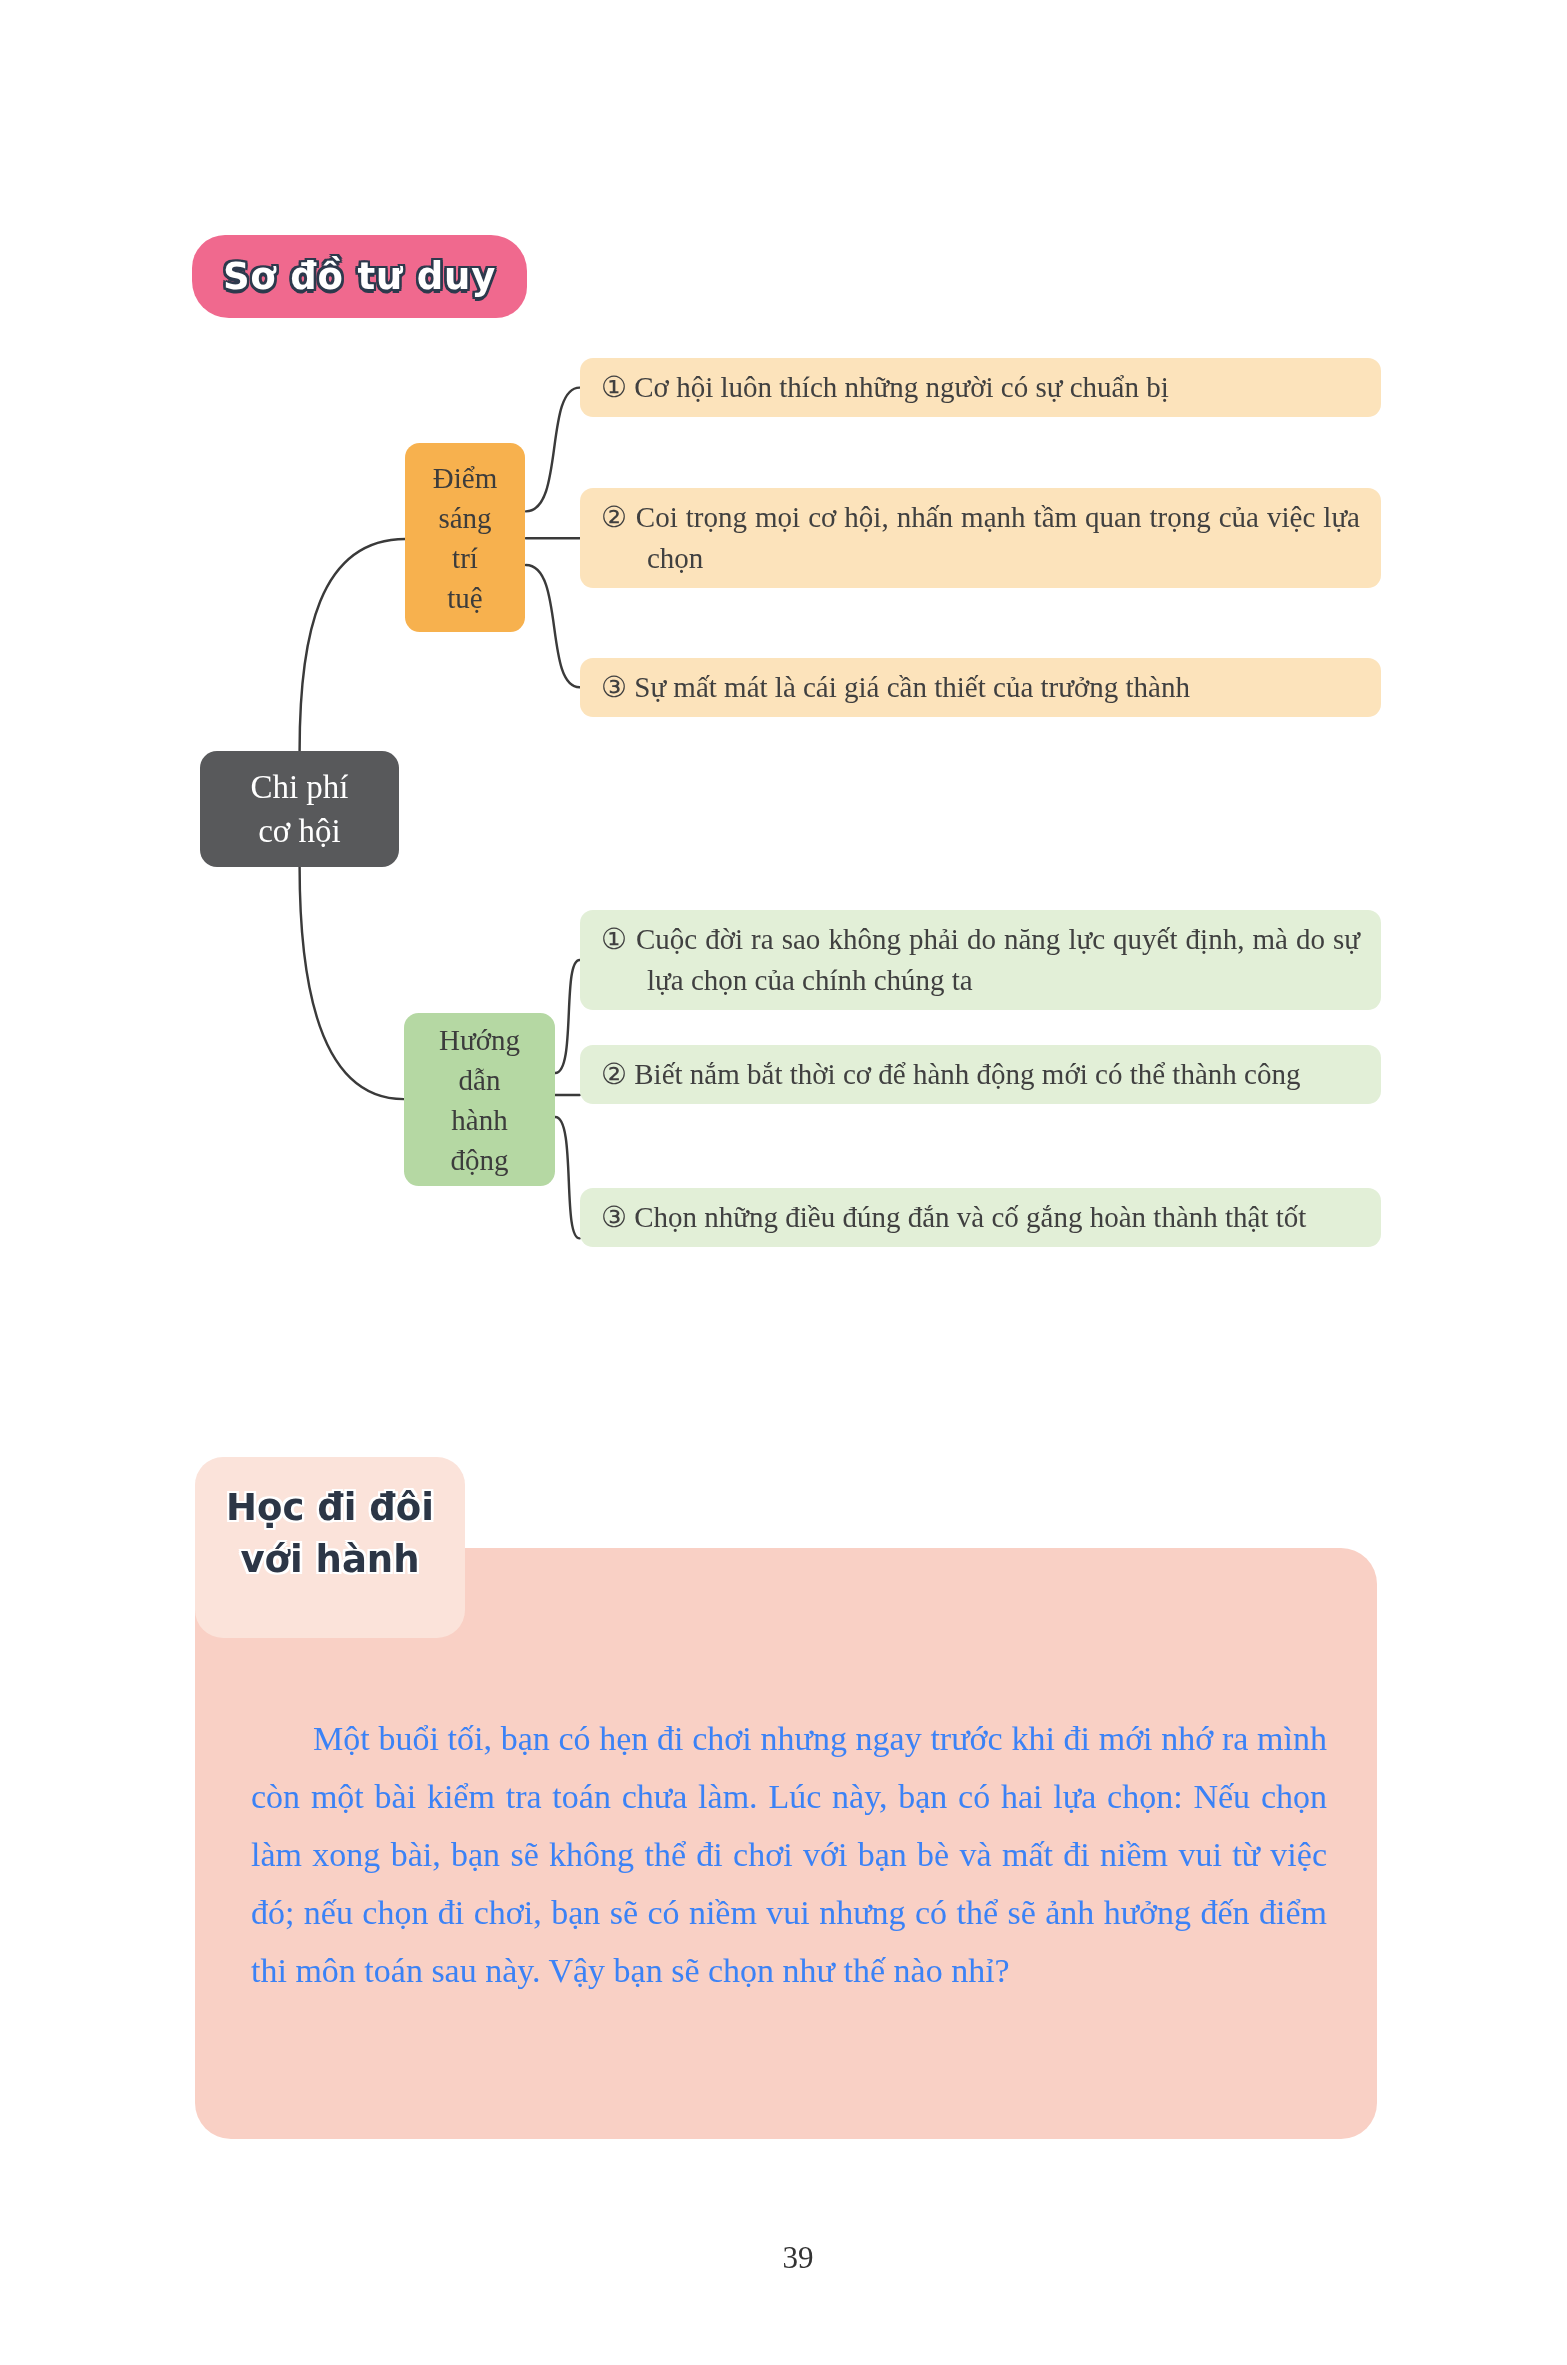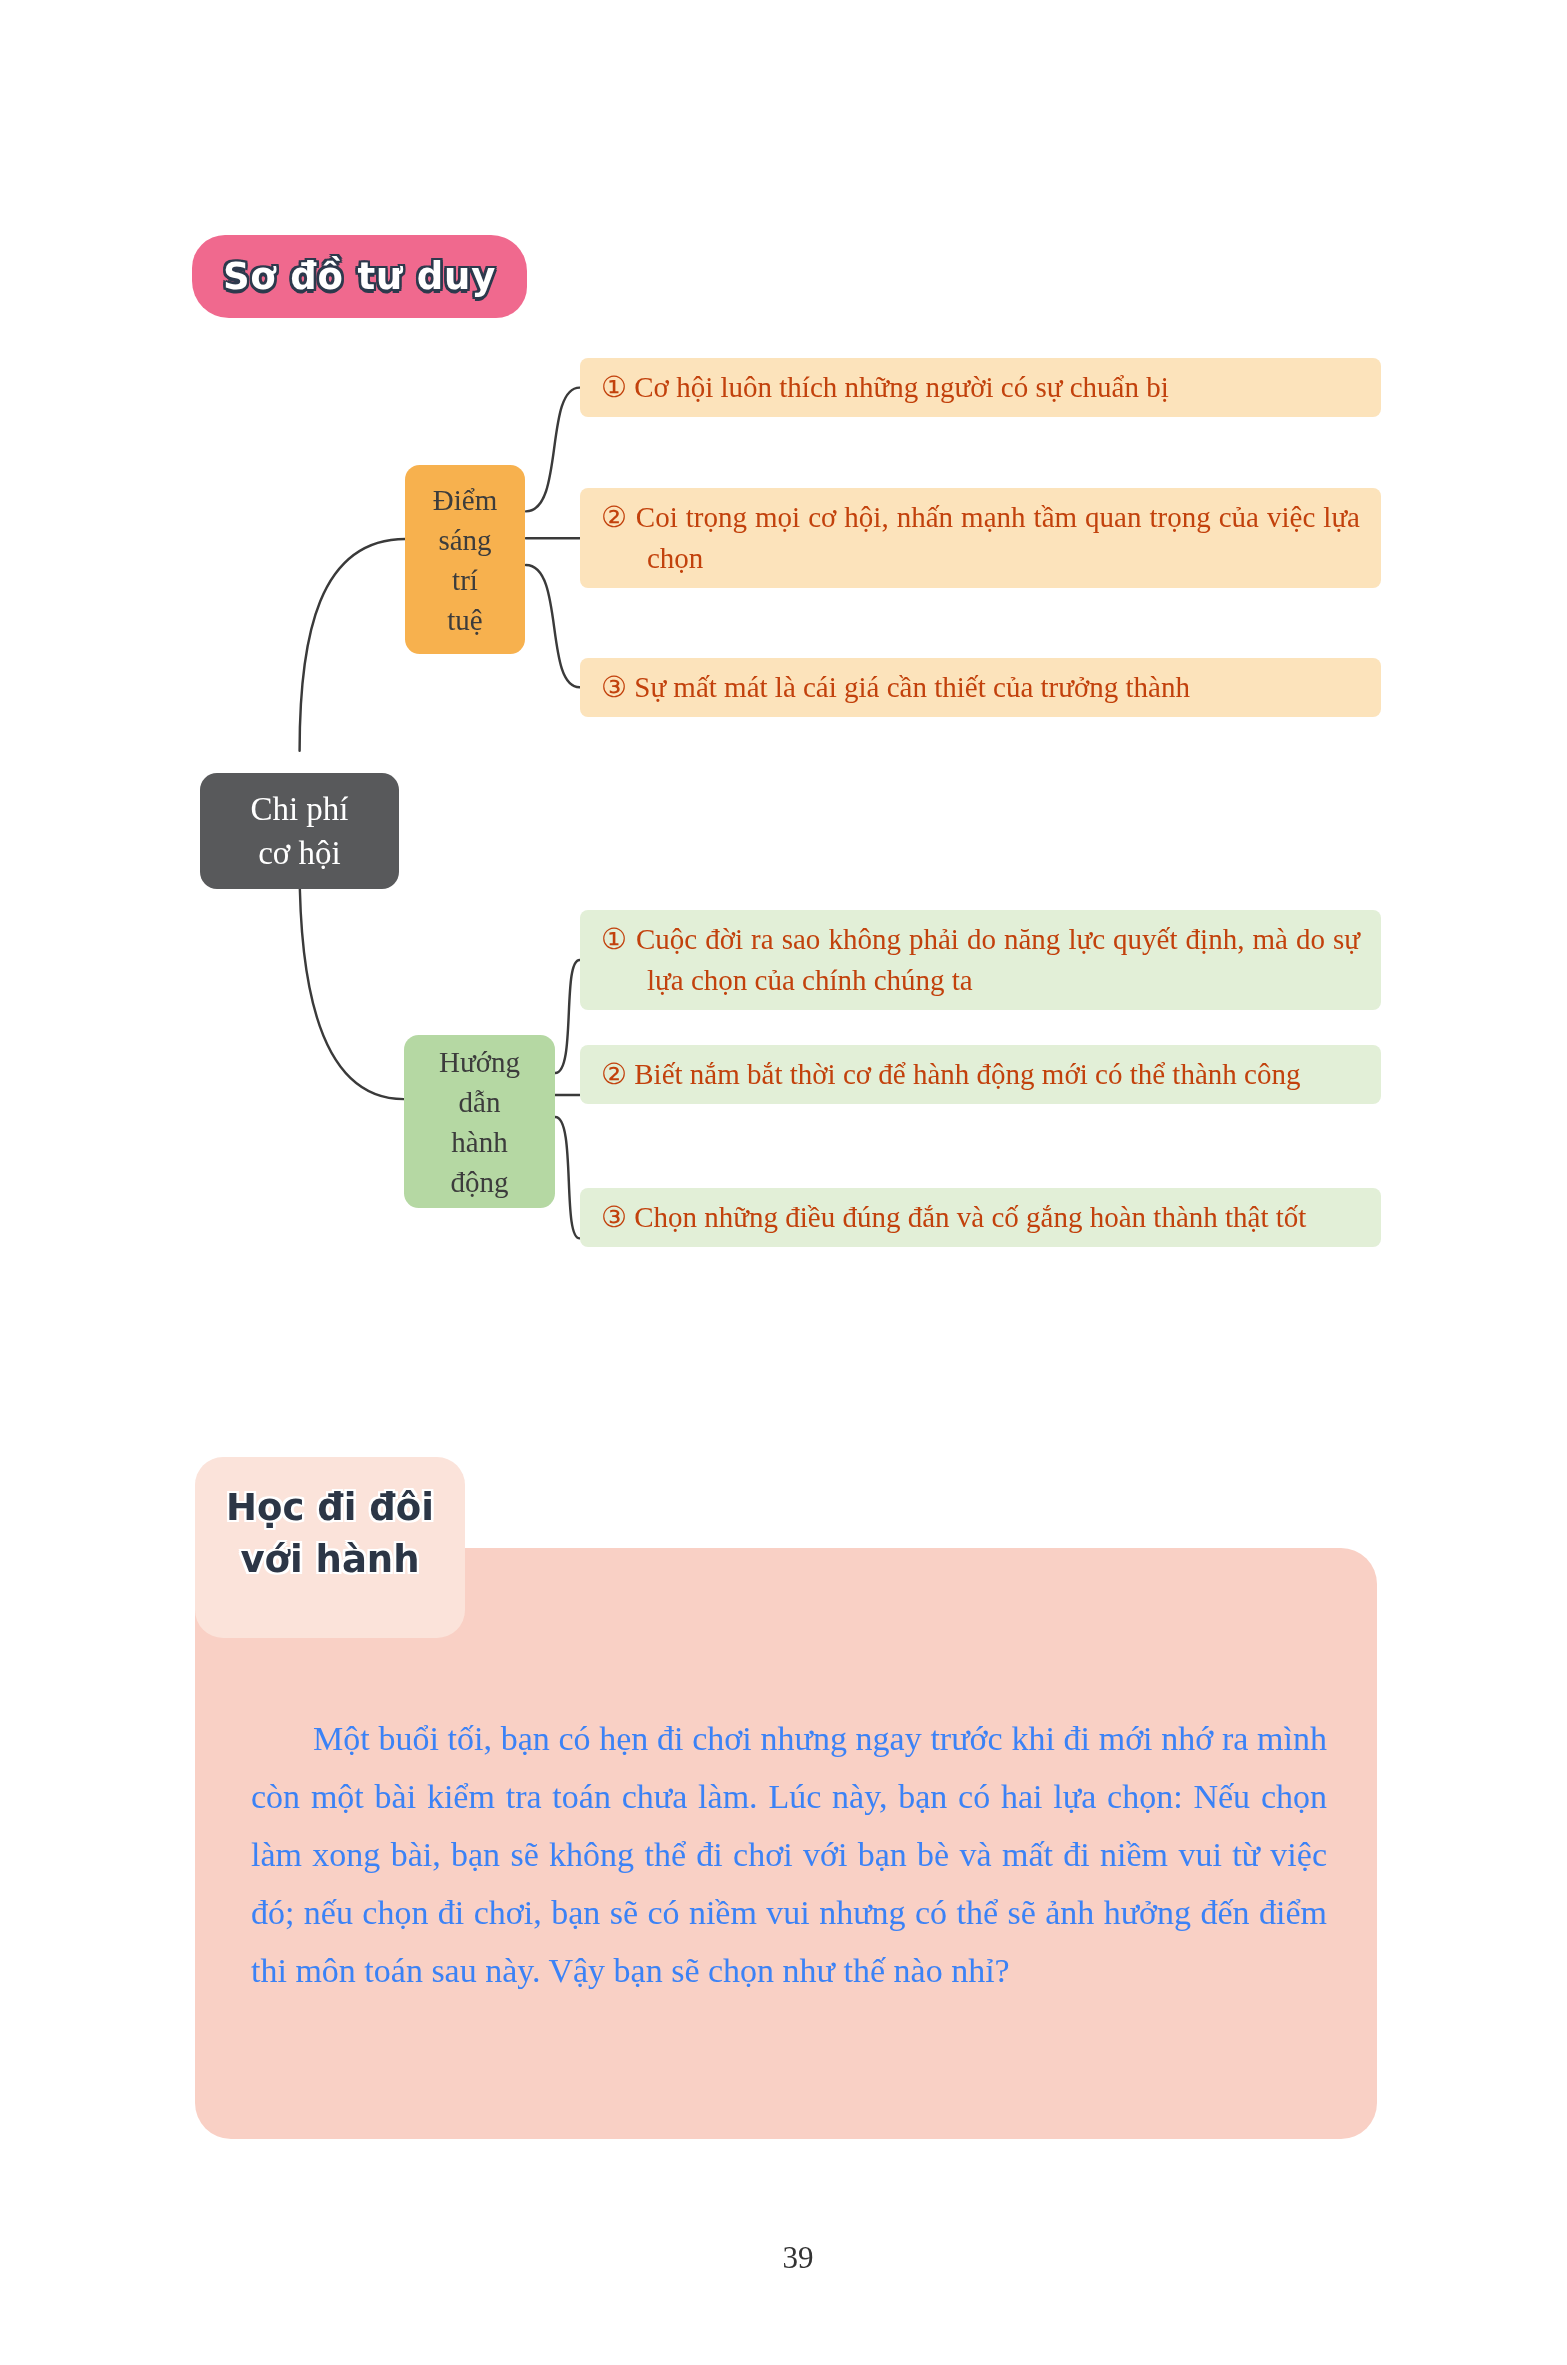--- a/index.html
+++ b/index.html
@@ -53,21 +53,20 @@
       0 4.1px 0 #2d3a4d;
   }
 
   
   .node {
     position: absolute;
     display: flex; align-items: center; justify-content: center;
     text-align: center;
     white-space: pre-line;
     z-index: 1;
-    margin-top: 22px;
   }
   .node-root {
     left: 200px; top: 751px;
     width: 199px; height: 116px;
     background: #58595b;
     color: #ffffff;
     border-radius: 17px;
     font-size: 33px; line-height: 44px;
   }
   .node-orange {
@@ -85,25 +84,25 @@
     color: #3c3c3c;
     border-radius: 14.7px;
     font-size: 29px; line-height: 40px;
   }
 
   
   .mm-item {
     position: absolute;
     left: 580px;
     width: 801px;
-    border-radius: 8px;
+    border-radius: 13px;
     padding: 9px 21px;
     font-size: 29px; line-height: 41px;
     text-align: justify;
-    color: #c2410c;
+    color: #404040;
     z-index: 1;
   }
   .mm-item .hang {
     display: block;
     padding-left: 46px;
     text-indent: -46px;
   }
   .peach { background: #fce3bb; }
   .lgreen { background: #e2efd7; }
   .o1 { top: 358px; min-height: 59px; }

